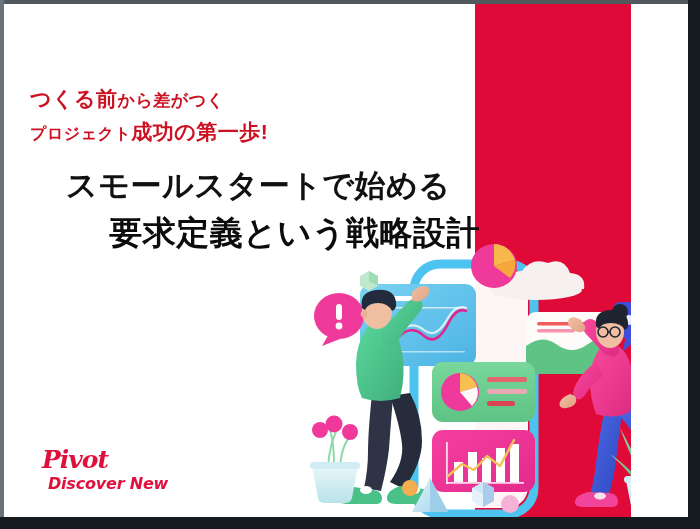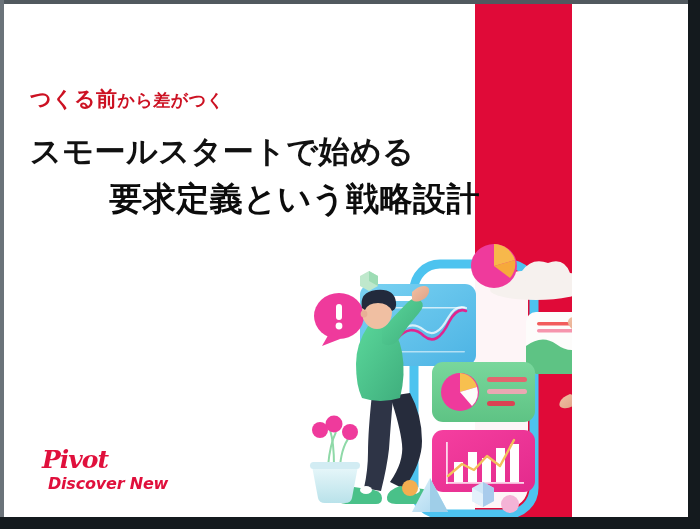--- a/index.html
+++ b/index.html
@@ -11,21 +11,21 @@
     background:#ffffff;overflow:hidden;
   }
 
   
   .edge-top{position:absolute;left:0;top:0;width:700px;height:4px;background:#51595f;}
   .edge-left{position:absolute;left:0;top:0;width:4px;height:529px;background:#6b737a;}
   .edge-bottom{position:absolute;left:0;bottom:0;width:700px;height:12px;background:#141a1e;}
   .edge-right{position:absolute;right:0;top:0;width:12px;height:529px;background:#141a1e;}
 
   .slide-inner{
-    position:absolute;left:4px;top:4px;width:568px;height:513px;
+    position:absolute;left:4px;top:4px;width:627px;height:513px;
     background:#ffffff;overflow:hidden;
   }
 
   
   .red-panel{
     position:absolute;left:471px;top:0;width:213px;height:513px;
     background:#e00a38;
   }
 
   
@@ -37,20 +37,21 @@
     letter-spacing:.5px;
   }
   .kicker-1{font-size:21px;}
   .kicker-1 .small{font-size:17px;}
   .kicker-2{font-size:21px;margin-top:3px;}
   .kicker-2 .small{font-size:16px;}
   .title-1{
     color:#111111;font-size:31px;font-weight:700;
     margin-top:19px;letter-spacing:.5px;line-height:1.25;
     white-space:nowrap;
+    margin-left:36px;
   }
   .title-2{
     color:#0c0c0c;font-size:33px;font-weight:700;
     margin-top:6px;letter-spacing:.5px;line-height:1.25;
     white-space:nowrap;
     text-align:right;
   }
 
   
   .logo{position:absolute;left:38px;top:443px;width:160px;}
@@ -76,20 +77,21 @@
 
   <div class="edge-top"></div>
   <div class="edge-left"></div>
 
   <div class="slide-inner">
 
     <div class="red-panel"></div>
 
     <div class="headline">
       <div class="kicker kicker-1"><span>つくる前</span><span class="small">から差がつく</span></div>
+      <div class="kicker kicker-2"><span class="small">プロジェクト</span><span>成功の第一歩!</span></div>
       <div class="title-1">スモールスタートで始める</div>
       <div class="title-2">要求定義という戦略設計</div>
     </div>
 
     <div class="logo">
       <div class="logo-word">Pivot</div>
       <div class="logo-tag">Discover New</div>
     </div>
 
     <div class="illus">

